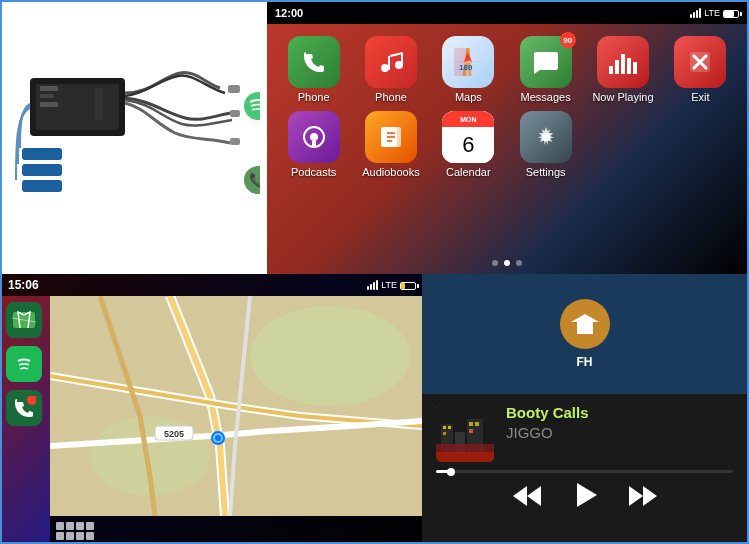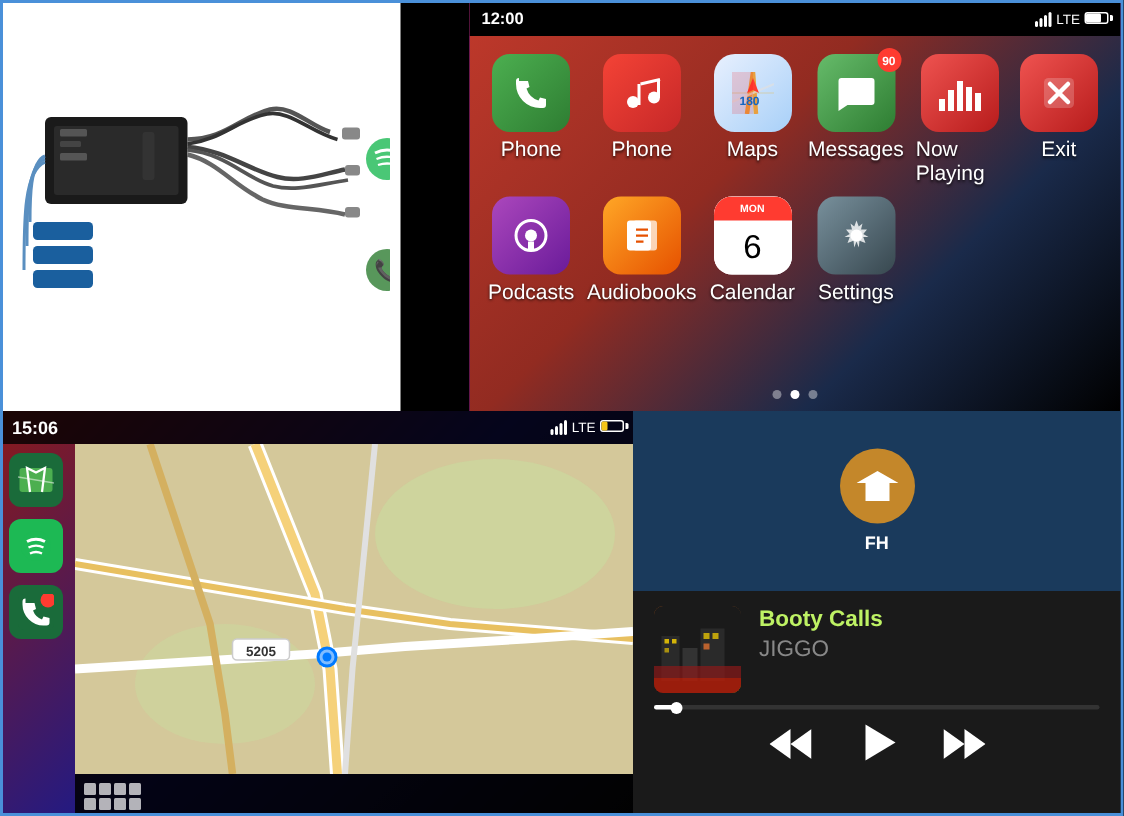--- a/index.html
+++ b/index.html
@@ -26,24 +26,23 @@
       display: flex;
       align-items: center;
       justify-content: center;
       position: relative;
       overflow: hidden;
     }
 
     
     .carplay-top {
       flex: 1;
-      background: #a21caf;
+      background: #0369a1;
       position: relative;
       overflow: hidden;
-      margin-left: 46px;
     }
     
     .status-bar-top {
       height: 22px;
       background: #000;
       display: flex;
       align-items: center;
       justify-content: space-between;
       padding: 0 8px;
       position: absolute;
@@ -52,21 +51,21 @@
       right: 0;
       z-index: 10;
     }
     .status-time {
       color: #fff;
       font-size: 11px;
       font-weight: 600;
     }
     .status-icons {
       display: flex;
-      align-items: flex-start;
+      align-items: flex-end;
       gap: 3px;
     }
     .signal-bars {
       display: flex;
       align-items: flex-end;
       gap: 1px;
       height: 10px;
     }
     .signal-bar {
       background: #fff;
@@ -132,21 +131,21 @@
       height: 52px;
       border-radius: 12px;
       display: flex;
       align-items: center;
       justify-content: center;
       font-size: 24px;
       position: relative;
     }
     .app-label {
       color: #fff;
-      font-size: 14px;
+      font-size: 11px;
       text-shadow: 0 1px 2px rgba(0,0,0,0.8);
       font-weight: 500;
     }
     .badge {
       position: absolute;
       top: -4px;
       right: -4px;
       background: #ff3b30;
       color: #fff;
       font-size: 8px;

